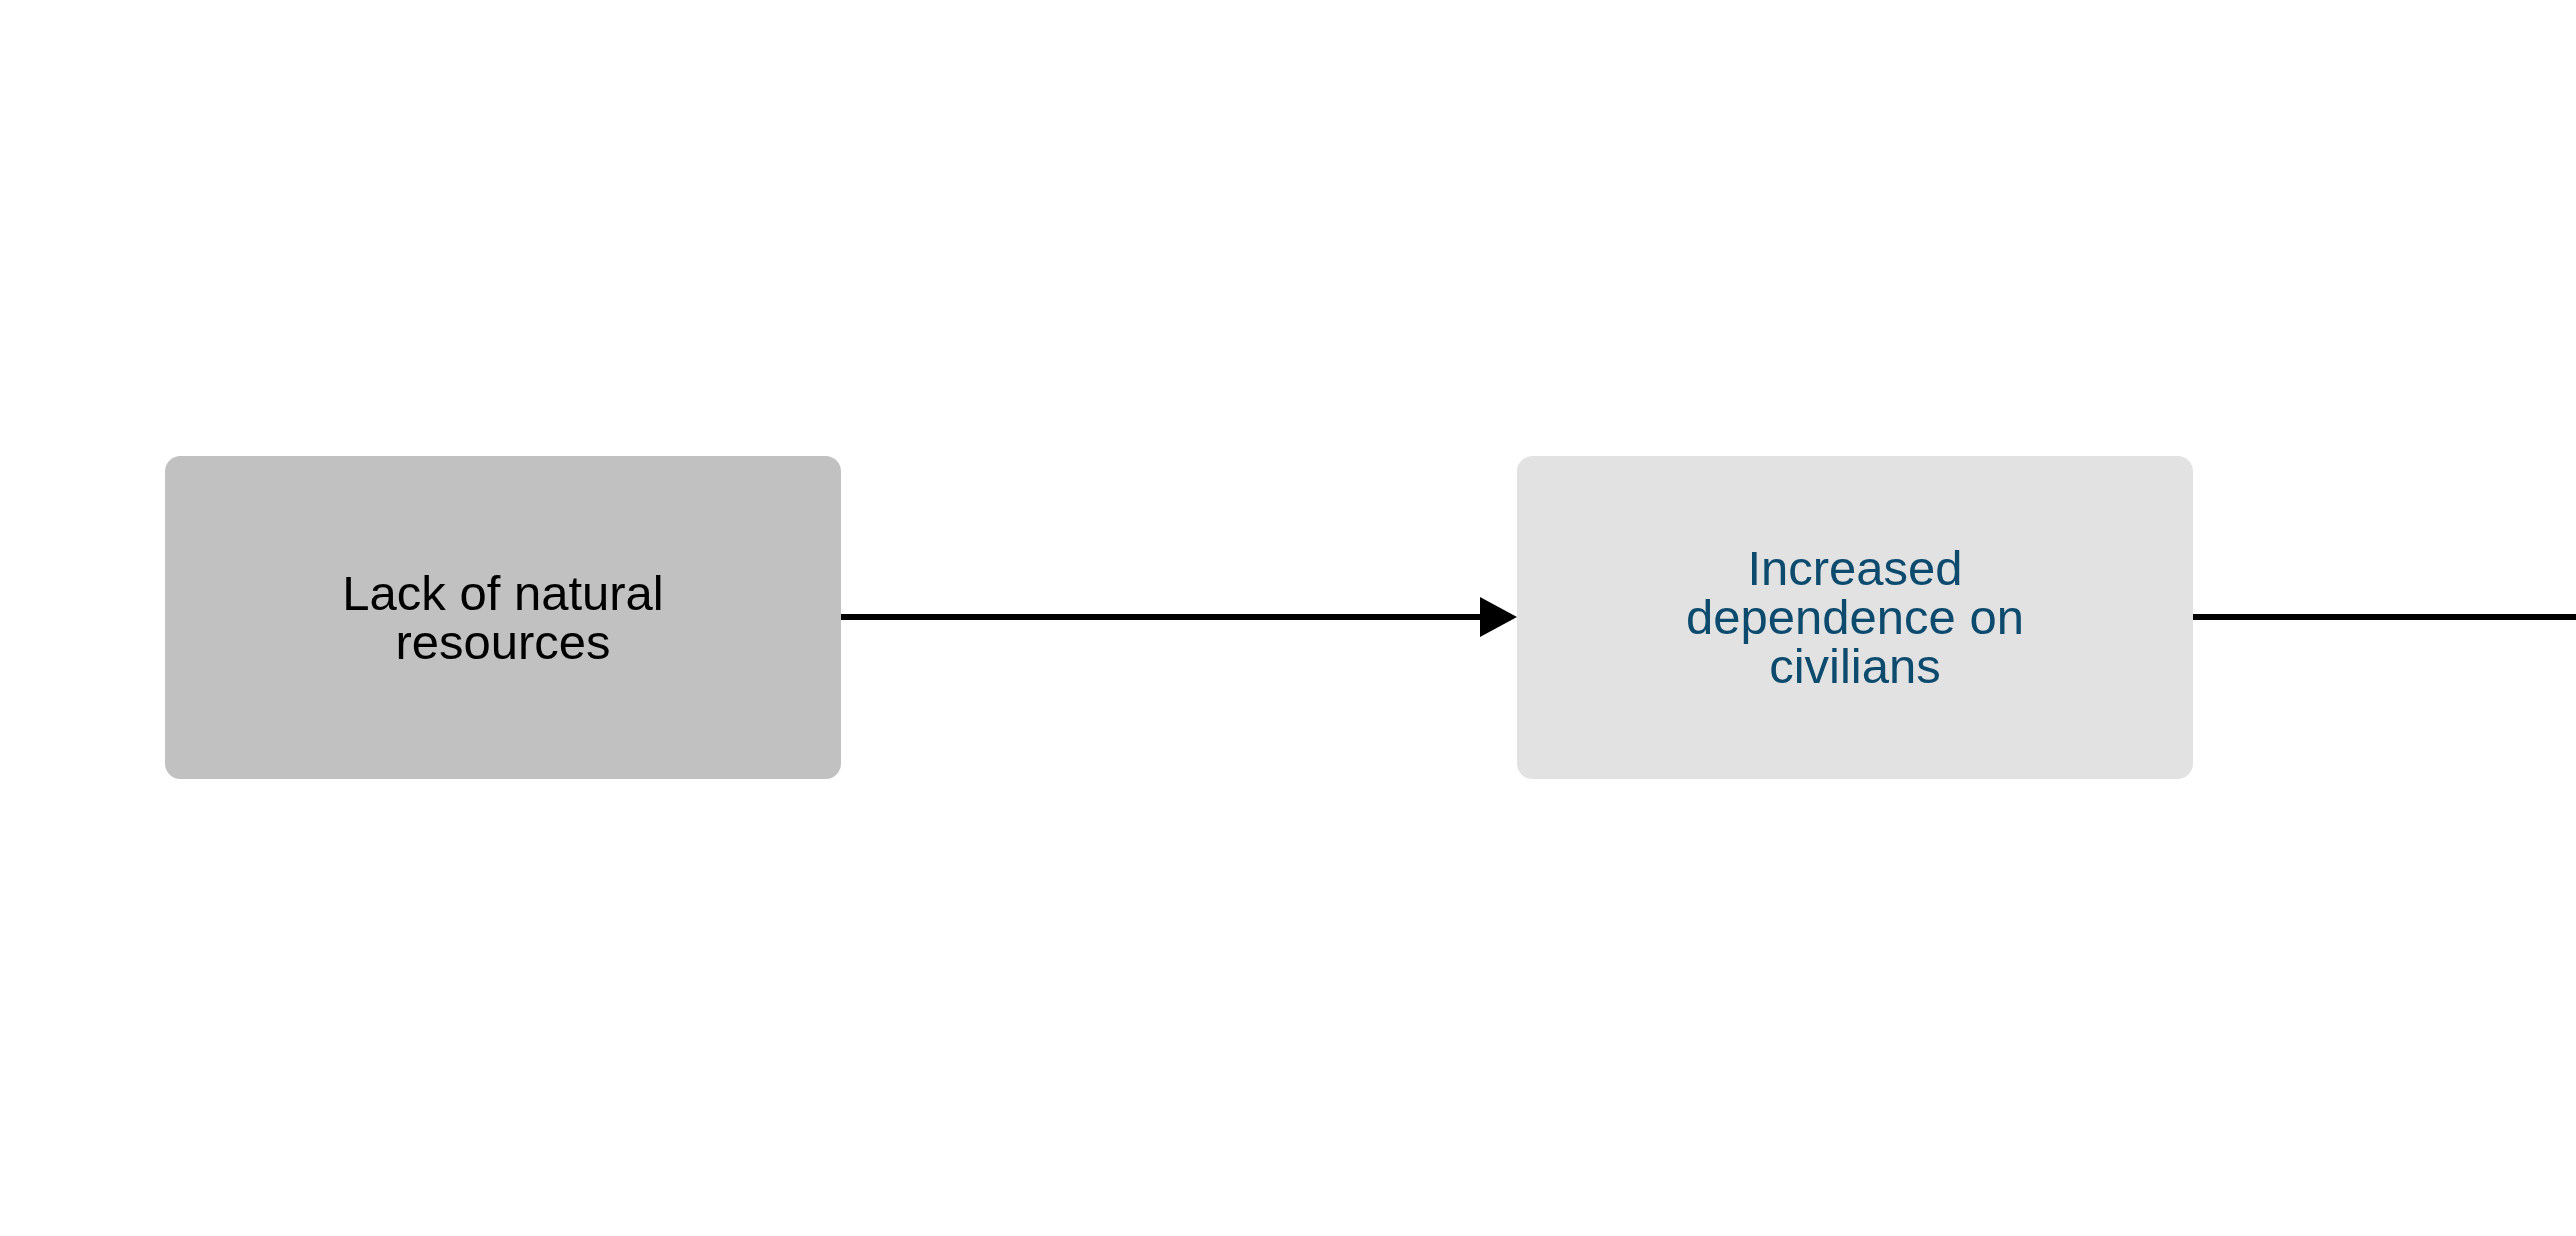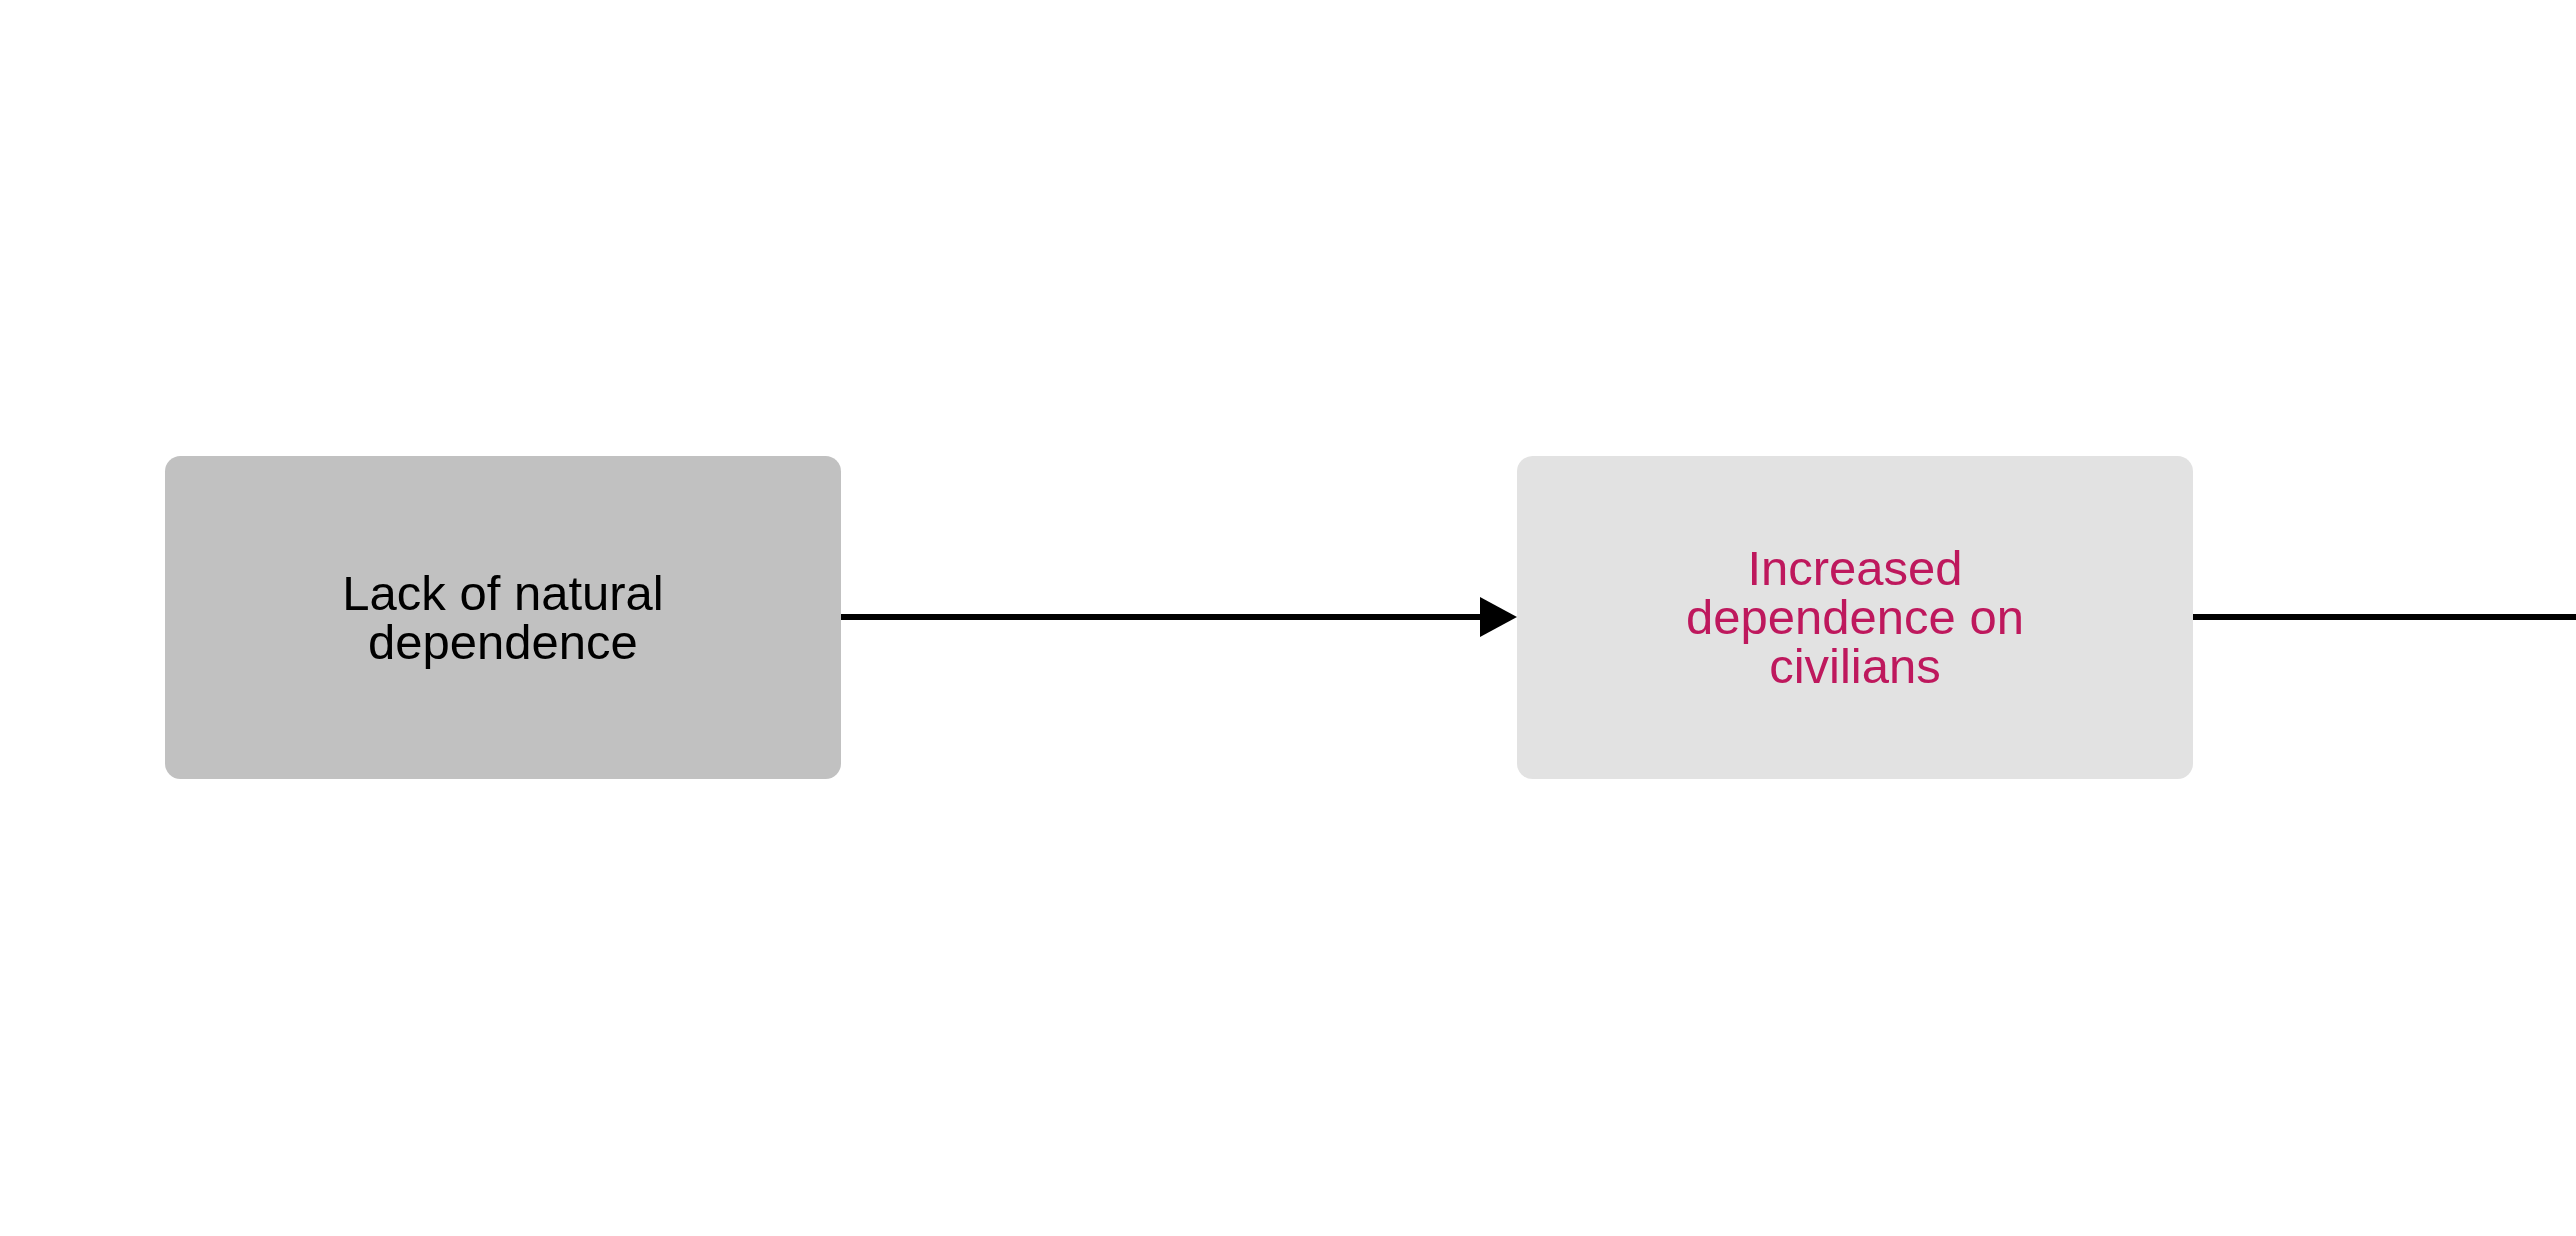--- a/index.html
+++ b/index.html
@@ -62,30 +62,30 @@
   }
   .arrow-head.a1 { left: 1480px; }
 </style>
 </head>
 <body>
 
 <div class="canvas" style="background-color: rgb(255, 255, 255);">
 
   <div class="node node-1" style="background-color: rgb(193, 193, 193);">
     <div class="node-label" style="color: rgb(0, 0, 0);">Lack of natural
-dependence</div>
+resources</div>
   </div>
 
   <div class="arrow">
     <div class="arrow-line a1" style="background-color: rgb(0, 0, 0);"></div>
     <div class="arrow-head a1" style="border-left-color: rgb(0, 0, 0);"></div>
   </div>
 
   <div class="node node-2" style="background-color: rgb(226, 226, 226);">
-    <div class="node-label" style="color: #be185d;">Increased
+    <div class="node-label" style="color: #0c4a6e;">Increased
 dependence on
 civilians</div>
   </div>
 
   <div class="arrow">
     <div class="arrow-line a2" style="background-color: rgb(0, 0, 0);"></div>
 
   </div>
 
 </div>

